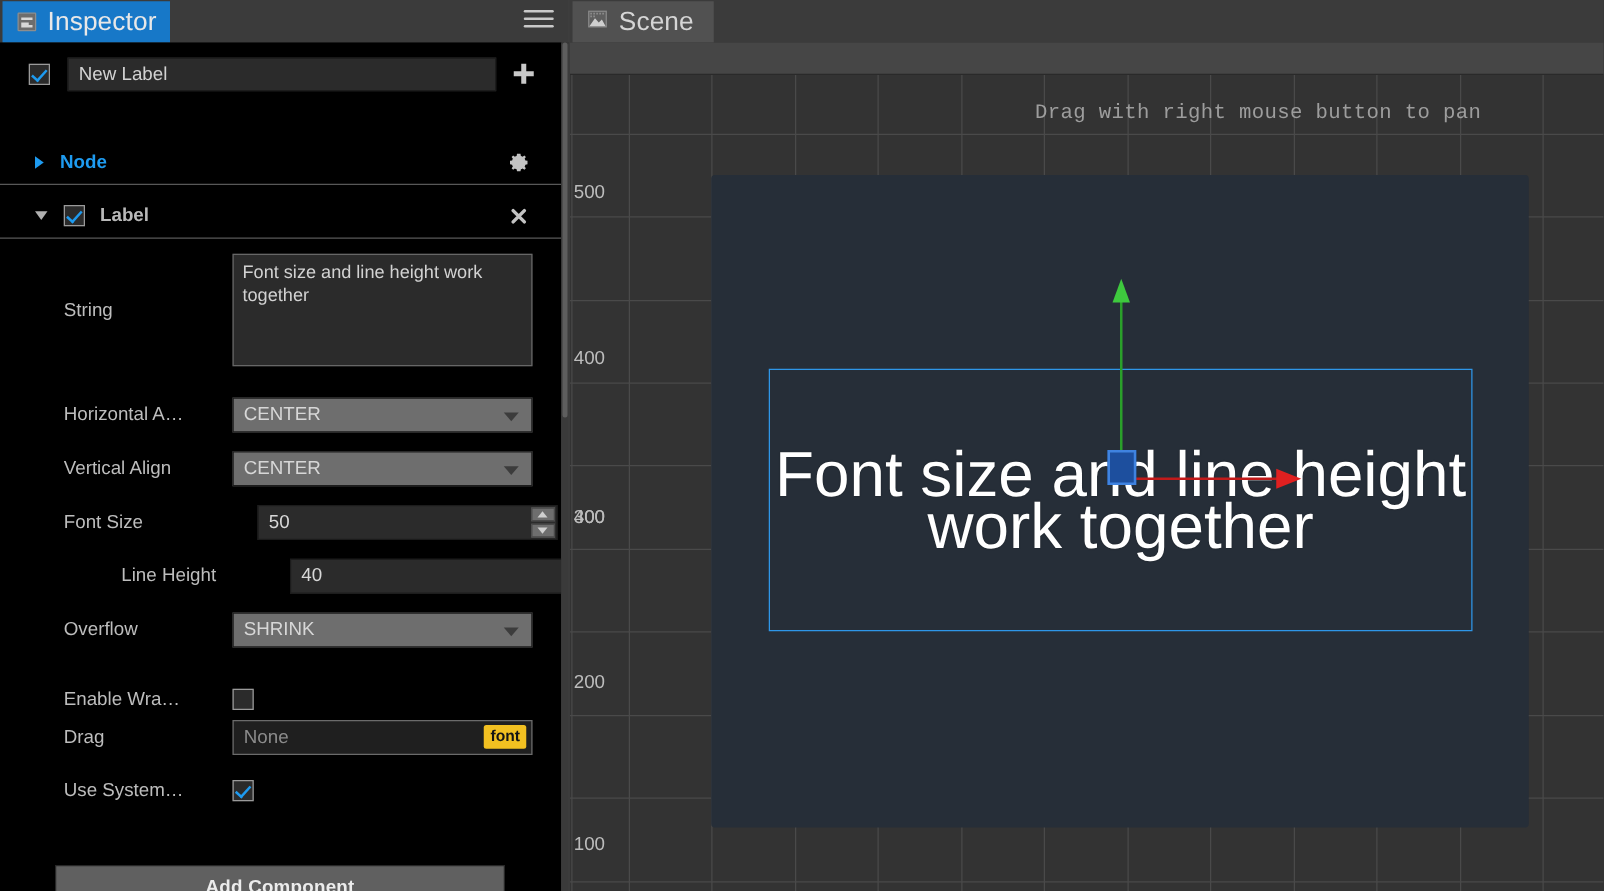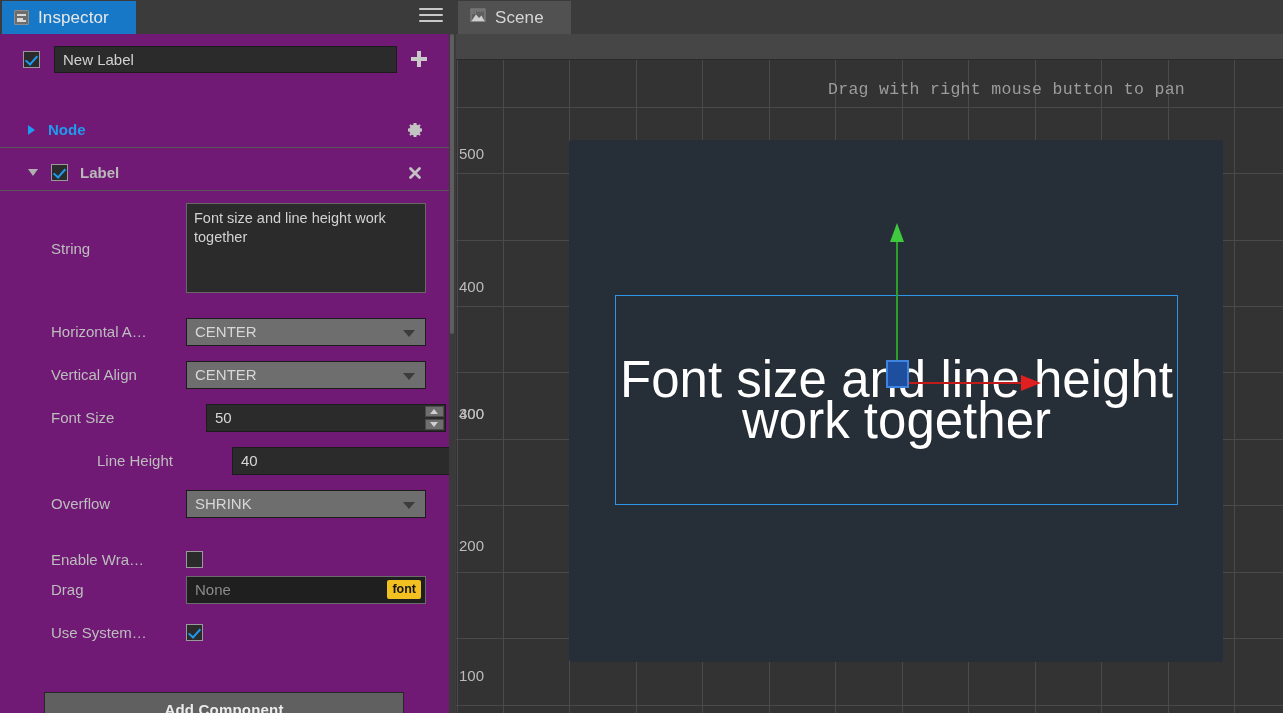--- a/index.html
+++ b/index.html
@@ -43,21 +43,21 @@
     width: 134px; height: 33px;
     background: #1778c8;
     display: flex;
     align-items: center;
     gap: 9px;
     padding-left: 12px;
     box-sizing: border-box;
     cursor: pointer;
   }
   .tab-label {
-    font-size: 17px;
+    font-size: 21px;
     color: #e8e8e8;
     letter-spacing: .1px;
   }
   .insp-icon {
     width: 15px; height: 15px;
     background: #6d6d6d;
     border: 1px solid #8d8d8d;
     border-radius: 1px;
     position: relative;
     box-sizing: border-box;
@@ -87,21 +87,21 @@
     background: #c9c9c9;
     margin-bottom: 4px;
     border-radius: 1px;
   }
 
   #inspector-body {
     position: absolute;
     left: 0; top: 34px;
     width: 449px;
     height: 679px;
-    background: #701a75;
+    background: #000000;
     overflow: hidden;
   }
 
   
   #name-row {
     position: absolute;
     left: 0; top: 8px;
     width: 449px; height: 34px;
     display: flex;
     align-items: center;

